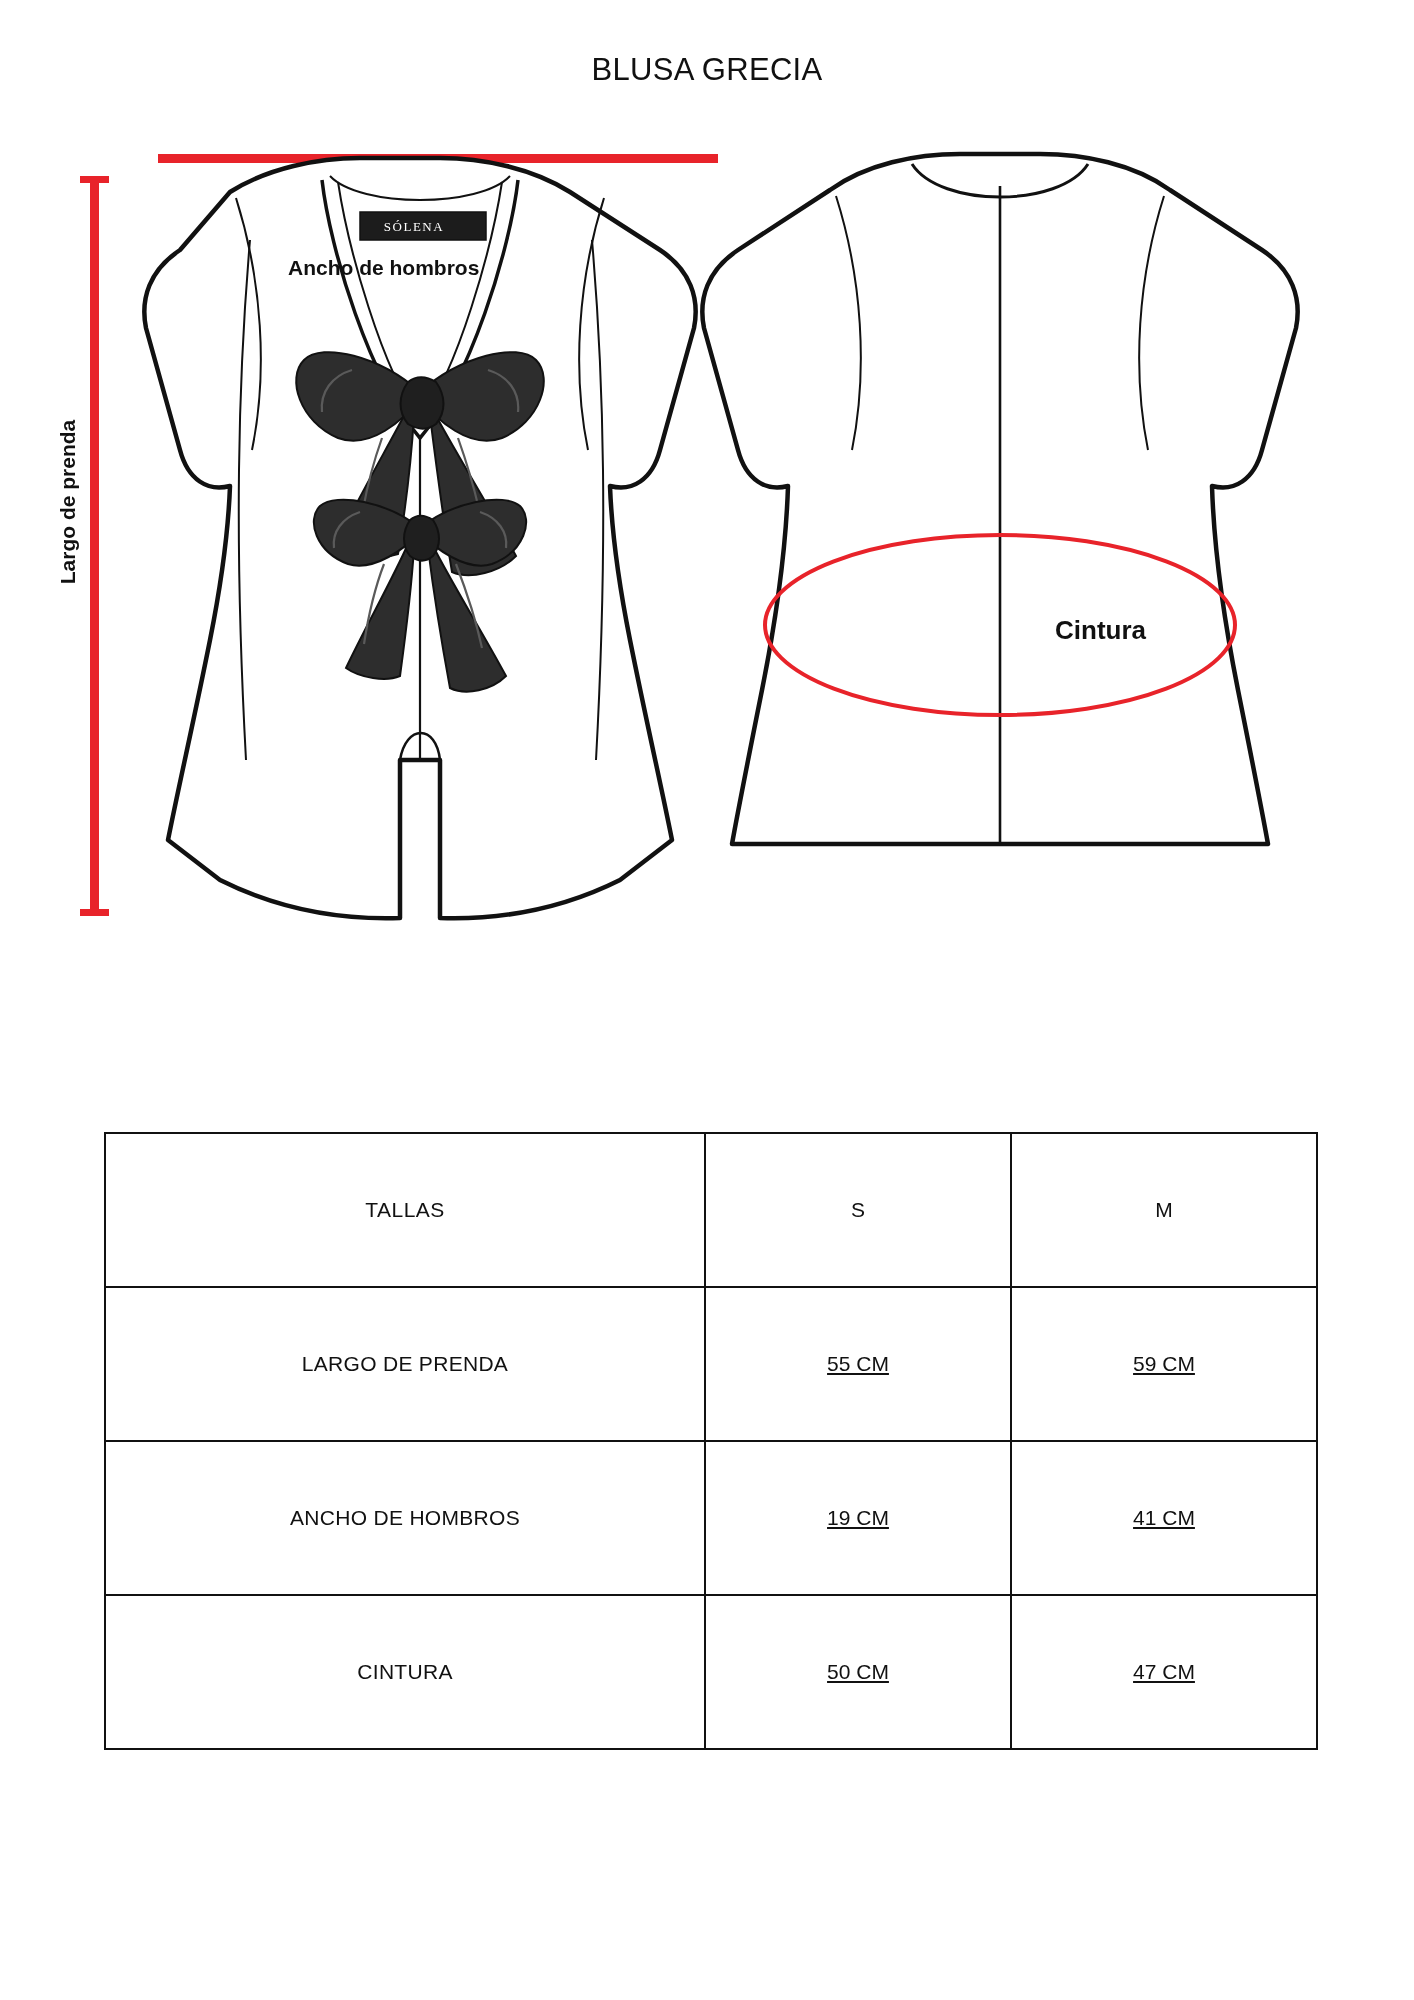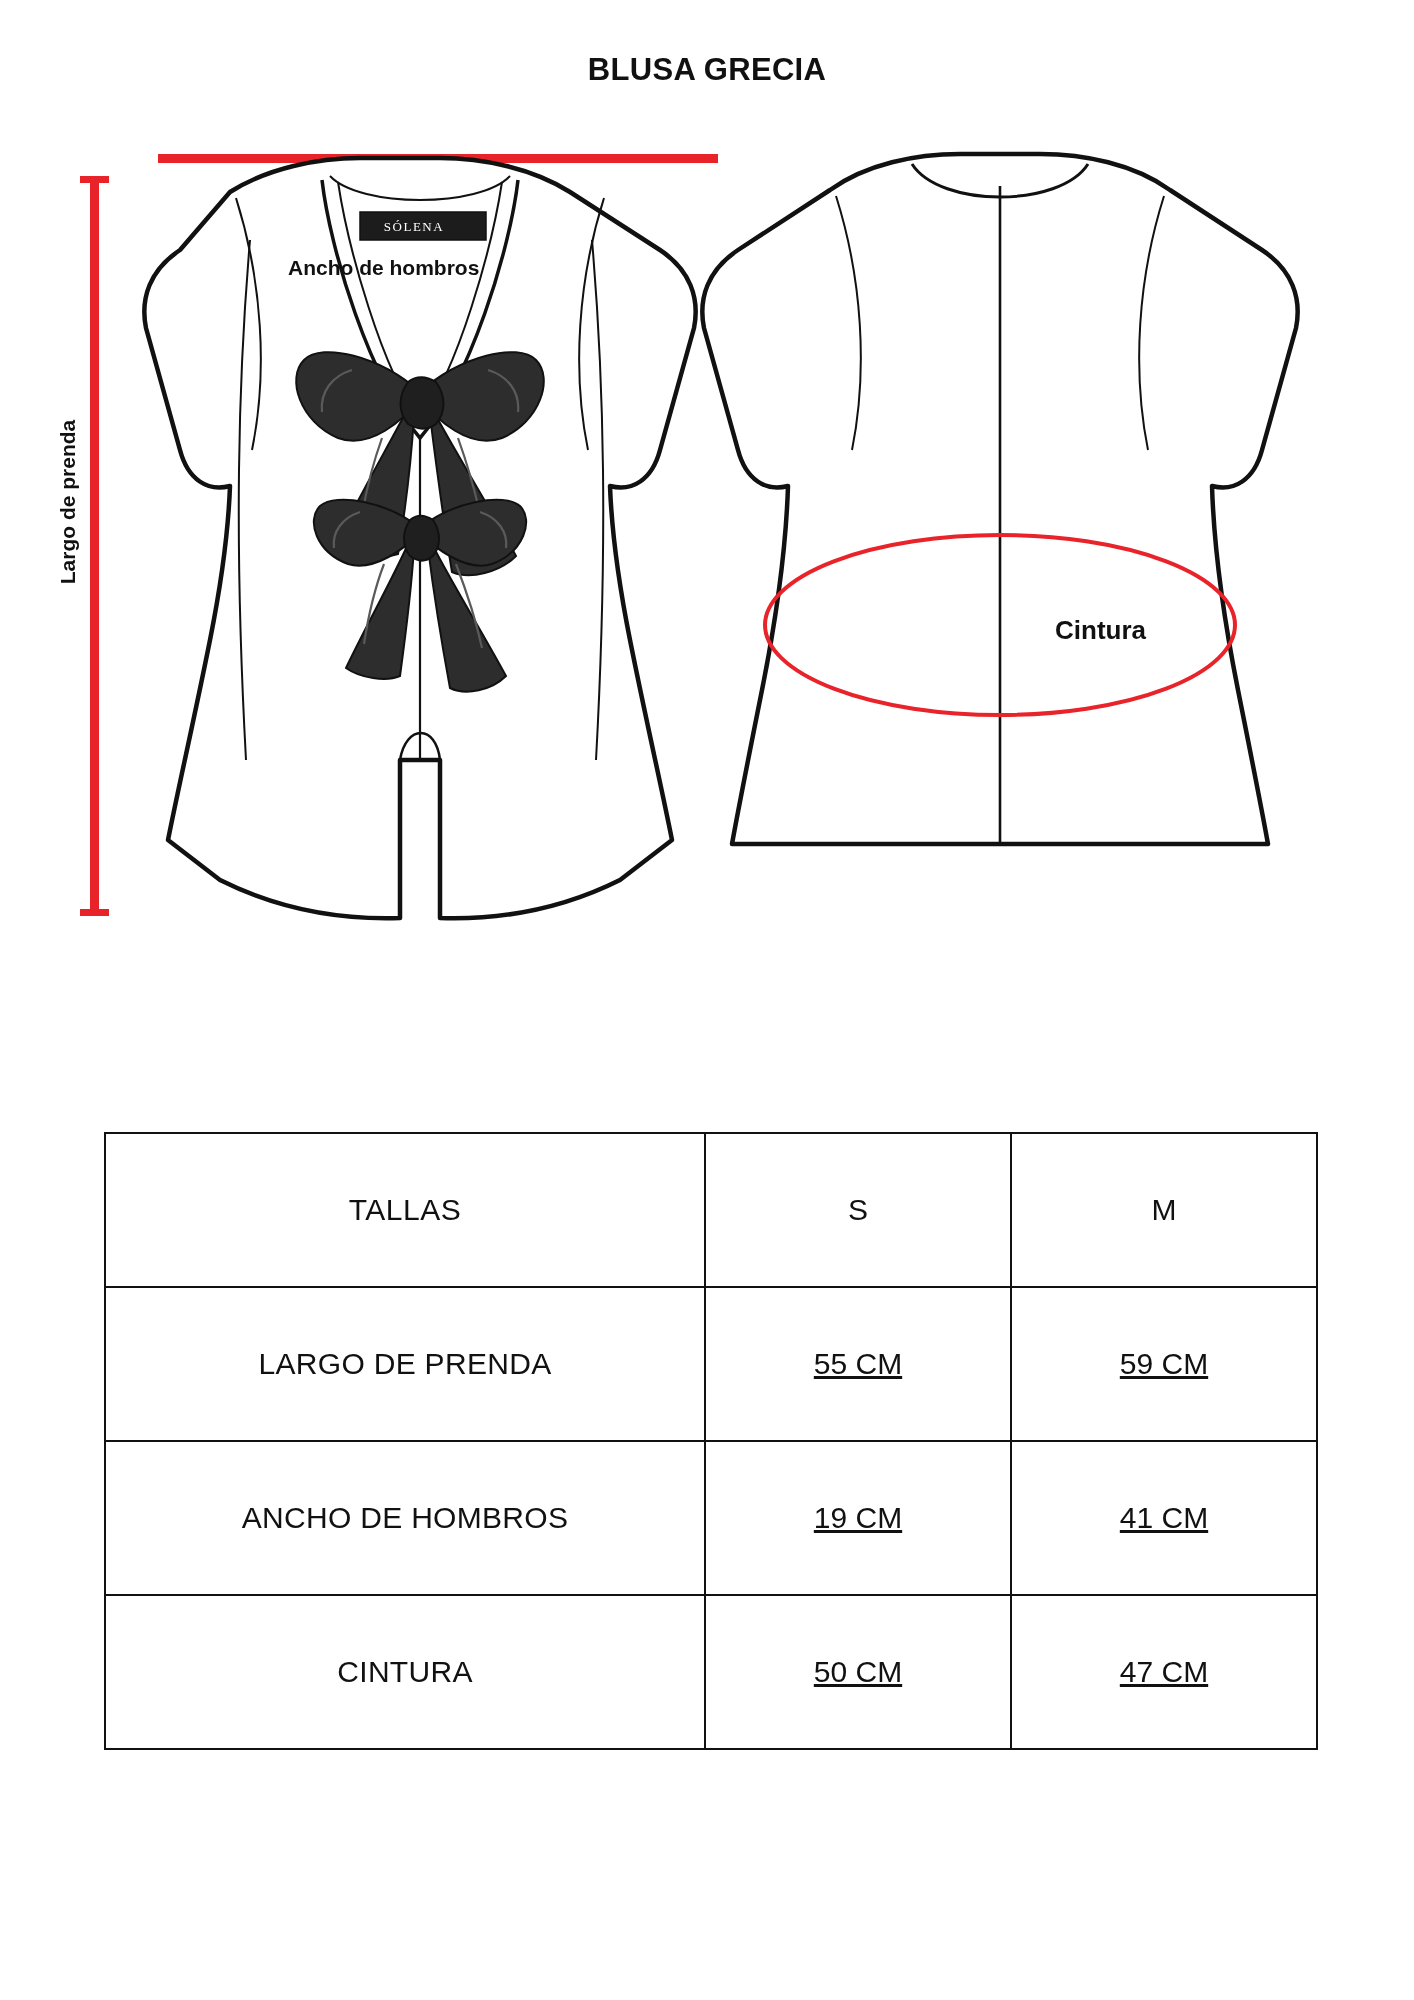--- a/index.html
+++ b/index.html
@@ -17,21 +17,21 @@
   }
 
   
   .page-title {
     position: absolute;
     top: 52px;
     left: 0;
     width: 1414px;
     text-align: center;
     font-size: 31px;
-    font-weight: bold;
+    font-weight: normal;
     letter-spacing: 0.3px;
     color: #111111;
   }
 
   
   .illustration {
     position: absolute;
     top: 120px;
     left: 0;
     width: 1414px;
@@ -77,21 +77,21 @@
     left: 104px;
     top: 1132px;
     width: 1212px;
     border-collapse: collapse;
     table-layout: fixed;
   }
   .size-table td, .size-table th {
     border: 2px solid #111111;
     text-align: center;
     vertical-align: middle;
-    font-size: 30px;
+    font-size: 21px;
     font-weight: normal;
     color: #111111;
     height: 152px;
     padding: 0 6px;
   }
   .size-table col.c-name { width: 600px; }
   .size-table col.c-size { width: 306px; }
 
   .hdr-name {
     font-size: 27px;

